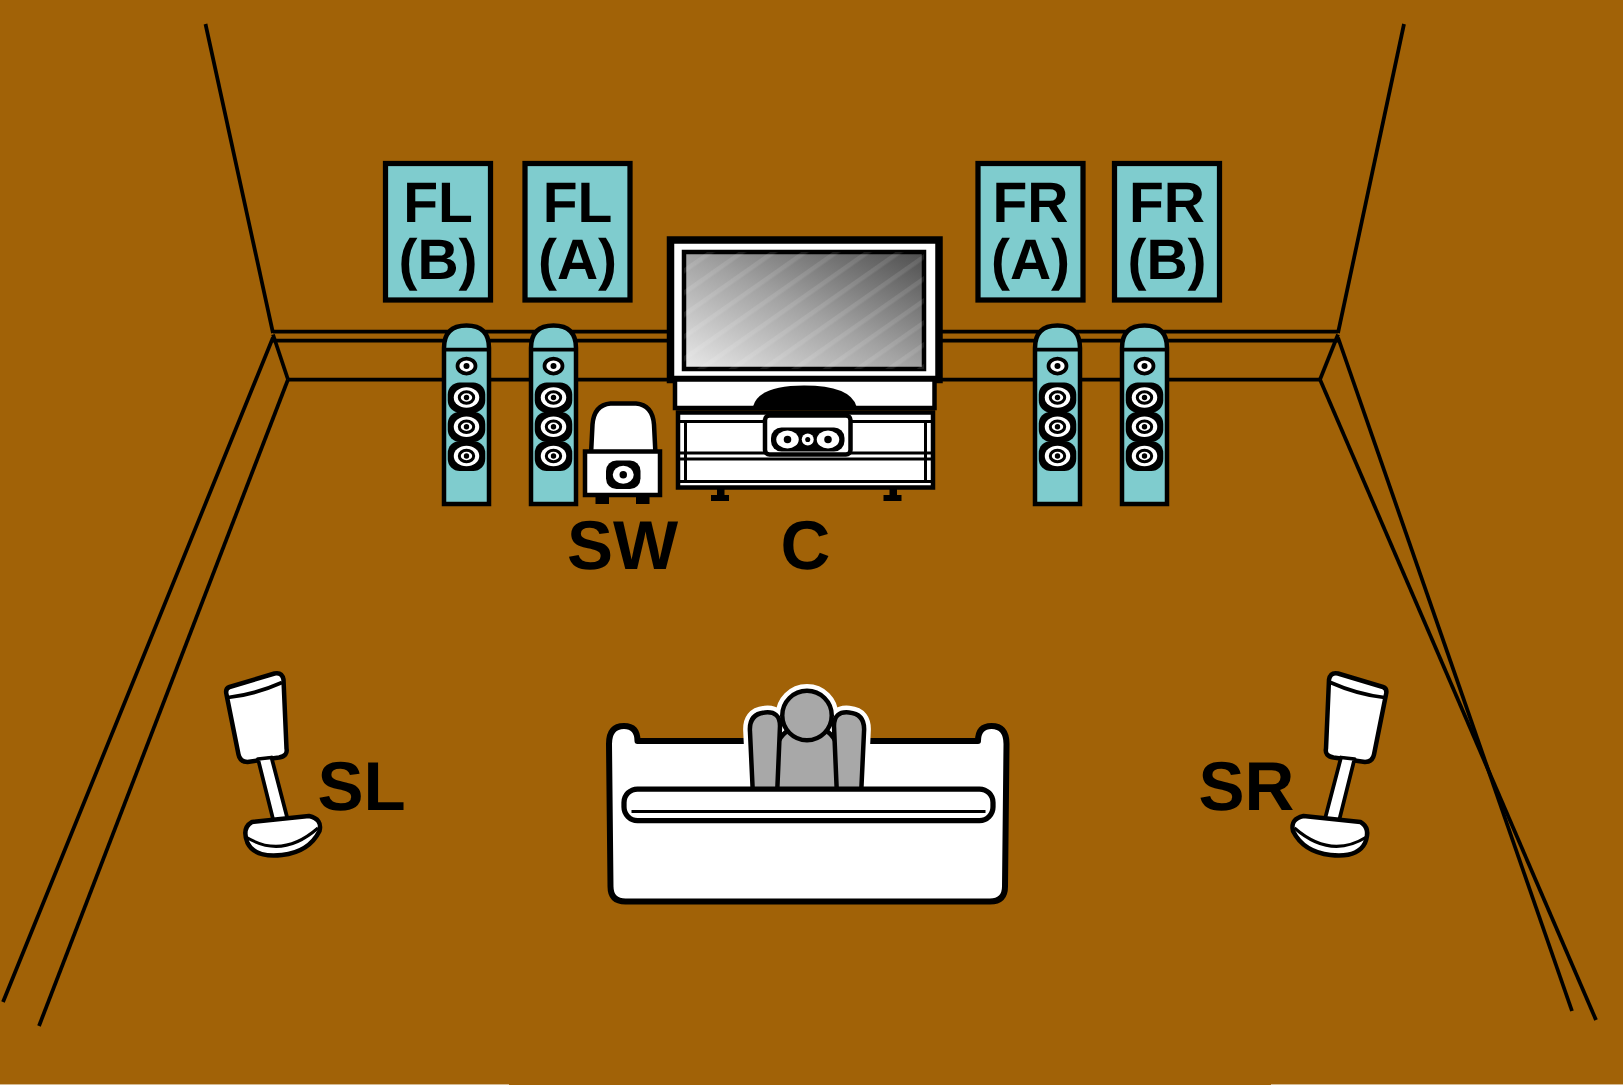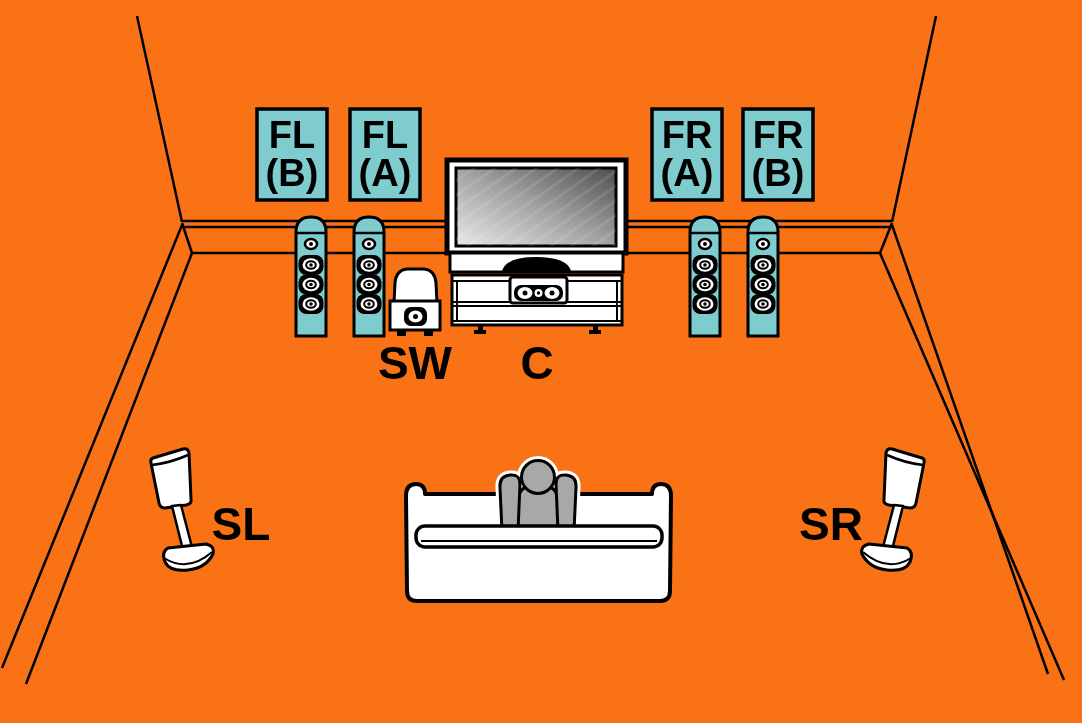--- a/index.html
+++ b/index.html
@@ -1,19 +1,19 @@
 <!DOCTYPE html>
 <html><head>
 <meta charset="utf-8">
 <style>
   html,body{margin:0;padding:0;background:#ffffff;}
   .stage{
     position:relative;
     width:1082px;height:723px;
-    background:#f97316;
+    background:#a16207;
     overflow:hidden;
     font-family:"Liberation Sans", sans-serif;
   }
   svg{display:block;}
   text{
     font-family:"Liberation Sans", sans-serif;
     font-weight:bold;
     fill:#000;
   }
   .box-label{font-size:38px;}

